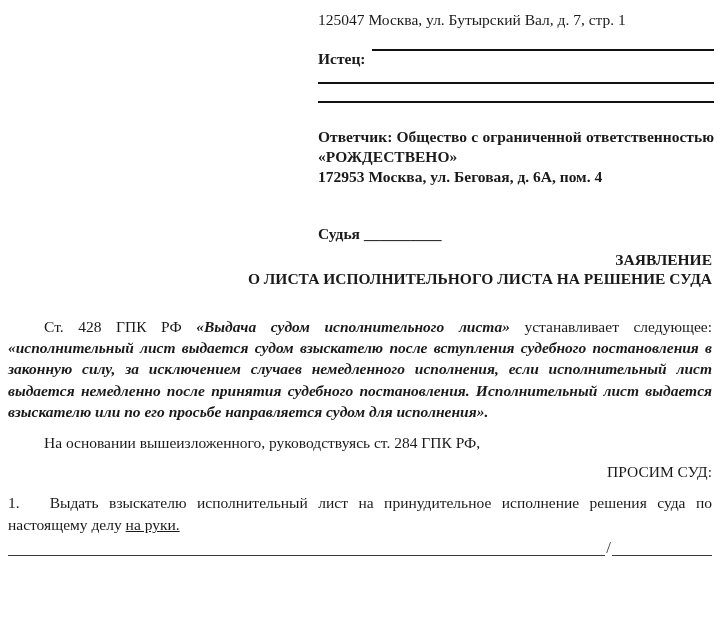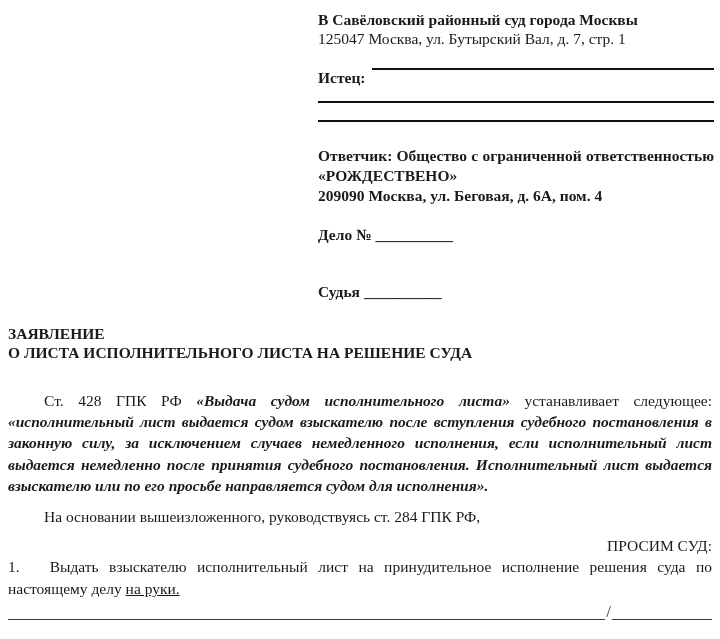--- a/index.html
+++ b/index.html
@@ -25,65 +25,63 @@
   .blank-line.b1 { margin-top: 13px; }
   .blank-line.b2 { margin-top: 17px; }
 
   .defendant-par { margin-top: 24px; font-weight: bold; text-align: justify; line-height: 20px; }
   .defendant-address, .defendant-ids { font-weight: bold; line-height: 19px; }
 
   .case-row { margin-top: 20px; font-weight: bold; line-height: 19px; }
   .judge-row { font-weight: bold; line-height: 19px; margin-top: 38px; }
 
   
-  .doc-title { margin-top: 24px; text-align: left; font-weight: bold; line-height: 18.5px; }
+  .doc-title { margin-top: 8px; text-align: right; font-weight: bold; line-height: 18.5px; }
 
   
   .body-par {
     margin-top: 28px;
     text-align: justify;
     text-indent: 36px;
     line-height: 21.2px;
   }
   .bi { font-weight: bold; font-style: italic; }
 
   .basis-par { margin-top: 10px; text-indent: 36px; line-height: 21px; }
 
   .request-heading { margin-top: 8px; text-align: right; line-height: 21px; }
 
-  .item-par { text-align: justify; line-height: 22px; }
+  .item-par { margin-top: 10px; text-align: justify; line-height: 22px; }
   .item-spacer { display: inline-block; width: 30px; }
   .u { text-decoration: underline; }
 
   
   .sig-row { display: flex; align-items: flex-end; margin-top: 4px; height: 16px; }
   .sig-long { flex: 1; border-bottom: 1.5px solid #3c3c3c; }
   .sig-short { width: 100px; border-bottom: 1.5px solid #3c3c3c; }
   .sig-slash { font-size: 17px; line-height: 16px; padding: 0 1px; color: #3c3c3c; }
 </style>
 </head>
 <body>
 
 <div class="page">
 
   <div class="right-col">
-    <div class="court-name">В Савёловский районный суд города Москвы</div>
     <div class="court-address">125047 Москва, ул. Бутырский Вал, д. 7, стр. 1</div>
 
     <div class="plaintiff-row">
       <span class="plaintiff-label">Истец:</span>
       <span class="fill-line"></span>
     </div>
     <div class="blank-line b1"></div>
     <div class="blank-line b2"></div>
 
     <p class="defendant-par"><span>Ответчик: </span><span>Общество с ограниченной ответственностью «РОЖДЕСТВЕНО»</span></p>
-    <div class="defendant-address">209090 Москва, ул. Беговая, д. 6А, пом. 4</div>
+    <div class="defendant-address">172953 Москва, ул. Беговая, д. 6А, пом. 4</div>
 
-    <div class="case-row"><span>Дело № </span><span>__________</span></div>
     <div class="judge-row"><span>Судья </span><span>__________</span></div>
   </div>
 
   <div class="doc-title">
     <div>ЗАЯВЛЕНИЕ</div>
     <div>О ЛИСТА ИСПОЛНИТЕЛЬНОГО ЛИСТА НА РЕШЕНИЕ СУДА</div>
   </div>
 
   <p class="body-par"><span>Ст. 428 ГПК РФ </span><span class="bi">«Выдача судом исполнительного листа»</span><span> устанавливает следующее: </span><span class="bi">«исполнительный лист выдается судом взыскателю после вступления судебного постановления в законную силу, за исключением случаев немедленного исполнения, если исполнительный лист выдается немедленно после принятия судебного постановления. Исполнительный лист выдается взыскателю или по его просьбе направляется судом для исполнения».</span></p>
 

